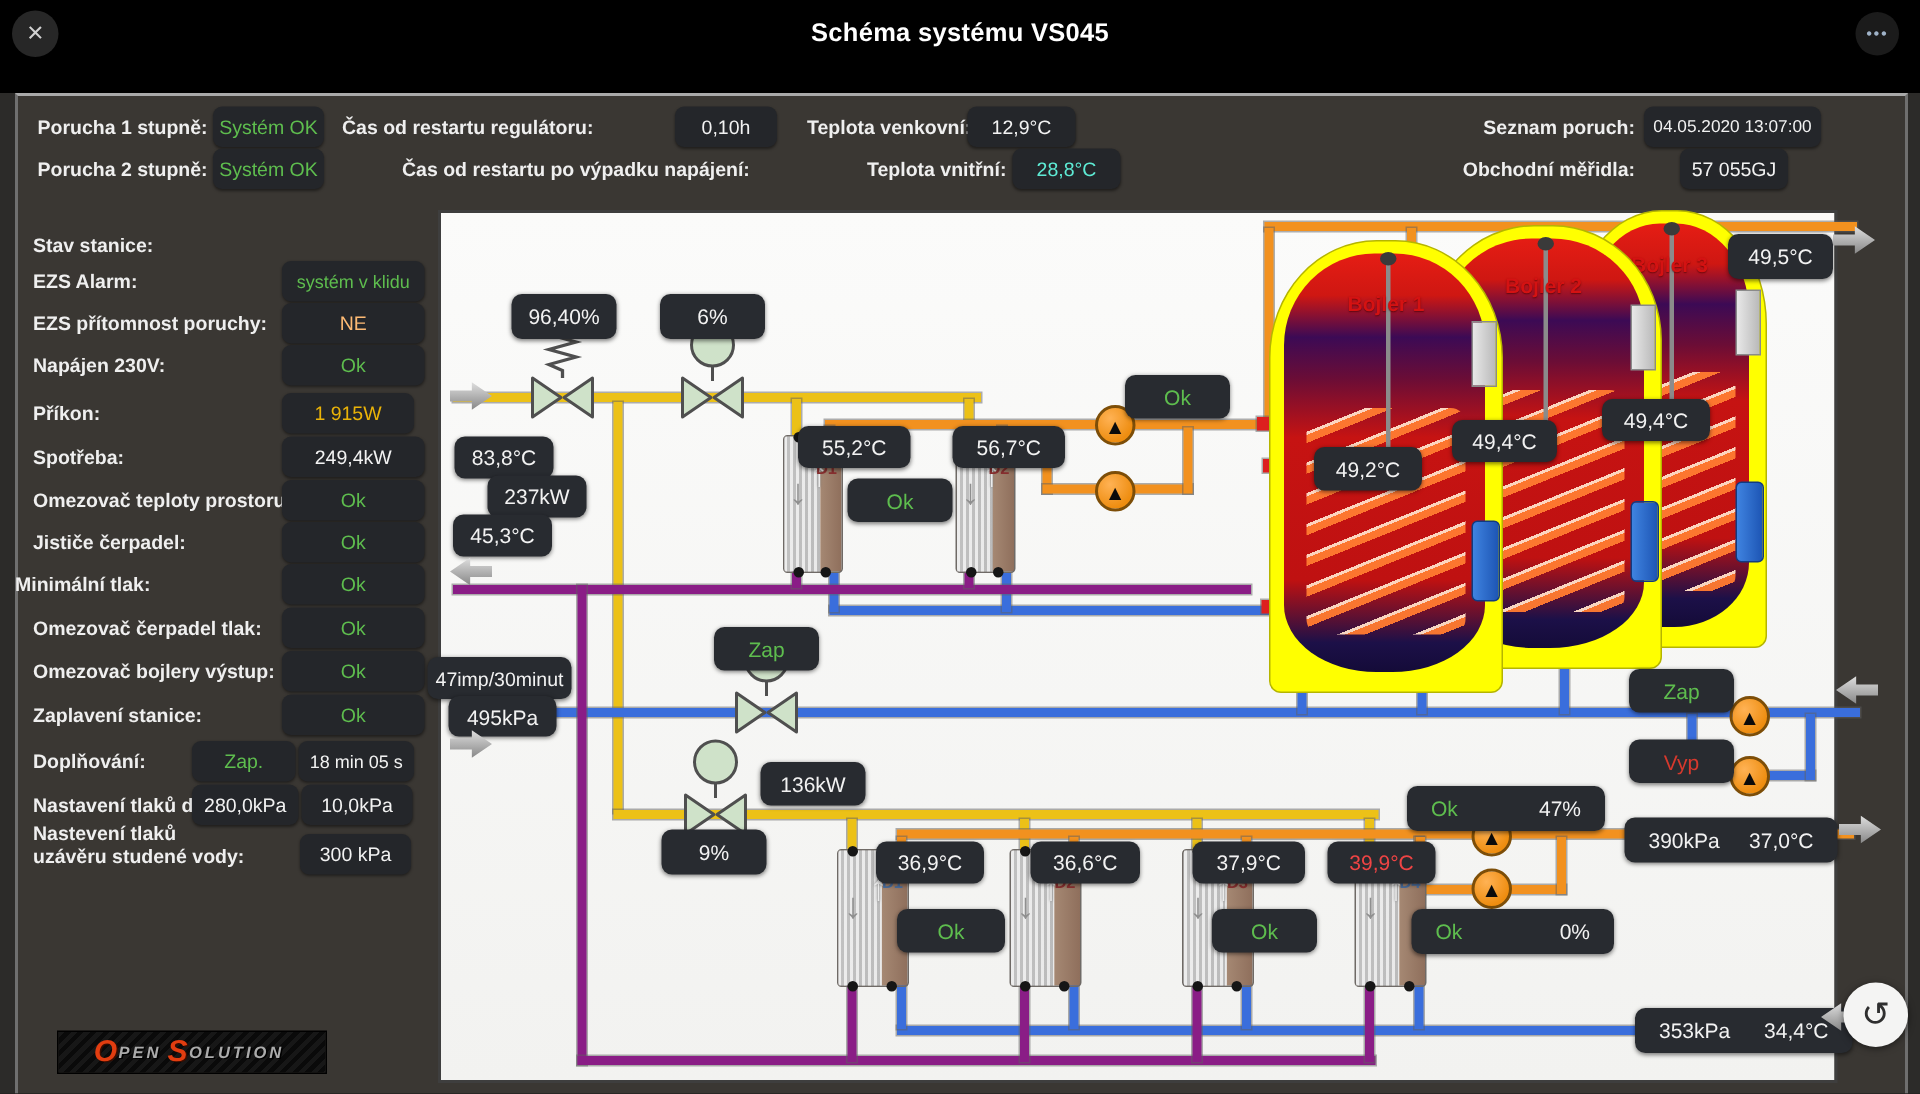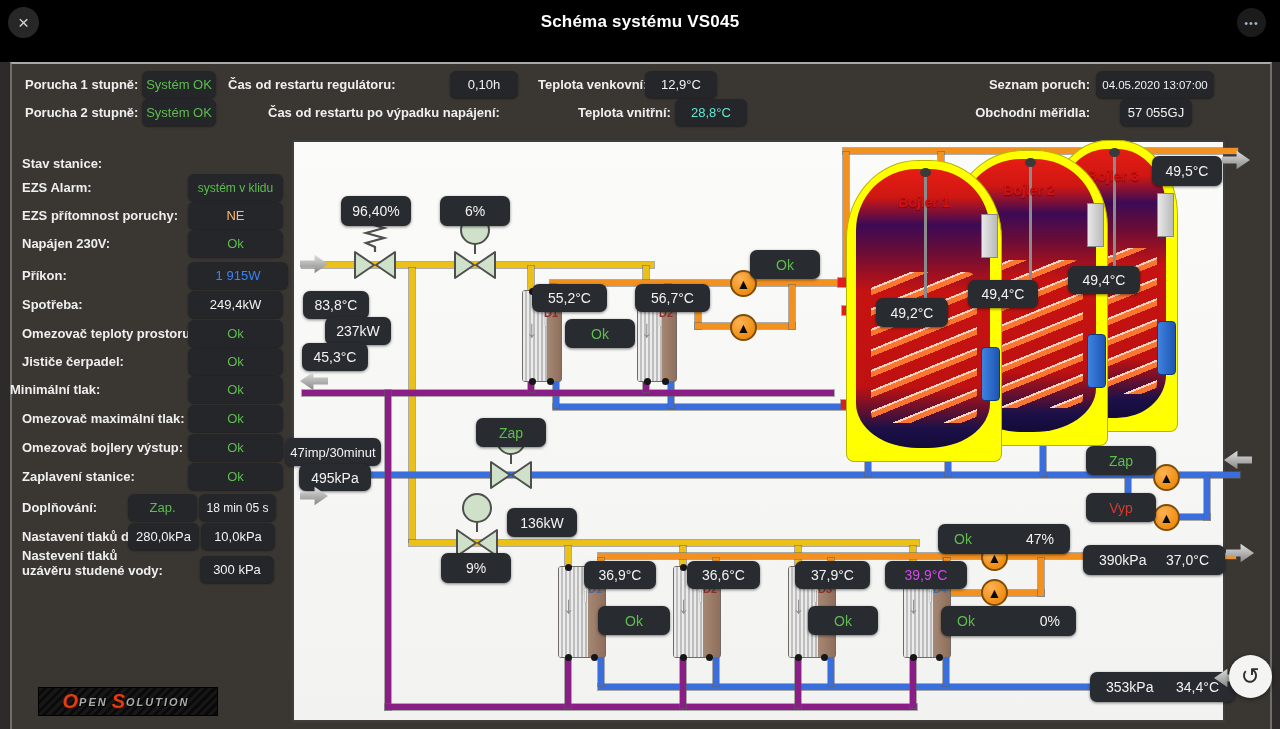--- a/index.html
+++ b/index.html
@@ -105,30 +105,30 @@
     <div class="stlabel" style="left: 958px; top: 99px; width: 132px; justify-content: flex-end;">Obchodní měřidla:</div>
     <div class="vbox" style="left: 1120px; top: 99px; width: 72px; height: 27px; color: rgb(242, 242, 242);">57 055GJ</div>
     <div class="sblabel" style="left: 22px; top: 150px;">Stav stanice:</div>
     <div class="sblabel" style="left: 22px; top: 174px;">EZS Alarm:</div>
     <div class="vbox" style="left: 188px; top: 174px; width: 95px; height: 27px; color: rgb(94, 189, 78); font-size: 12px;">systém v klidu</div>
     <div class="sblabel" style="left: 22px; top: 202px;">EZS přítomnost poruchy:</div>
     <div class="vbox" style="left: 188px; top: 202px; width: 95px; height: 27px; color: #fdba74;">NE</div>
     <div class="sblabel" style="left: 22px; top: 230px;">Napájen 230V:</div>
     <div class="vbox" style="left: 188px; top: 230px; width: 95px; height: 27px; color: rgb(94, 189, 78);">Ok</div>
     <div class="sblabel" style="left: 22px; top: 262px;">Příkon:</div>
-    <div class="vbox" style="left: 188px; top: 262px; width: 100px; height: 27px; color: #3b82f6;">1 915W</div>
+    <div class="vbox" style="left: 188px; top: 262px; width: 88px; height: 27px; color: #eab308;">1 915W</div>
     <div class="sblabel" style="left: 22px; top: 291px;">Spotřeba:</div>
     <div class="vbox" style="left: 188px; top: 291px; width: 95px; height: 27px; color: rgb(242, 242, 242);">249,4kW</div>
     <div class="sblabel" style="left: 22px; top: 320px;">Omezovač teploty prostoru:</div>
     <div class="vbox" style="left: 188px; top: 320px; width: 95px; height: 27px; color: rgb(94, 189, 78);">Ok</div>
     <div class="sblabel" style="left: 22px; top: 348px;">Jističe čerpadel:</div>
     <div class="vbox" style="left: 188px; top: 348px; width: 95px; height: 27px; color: rgb(94, 189, 78);">Ok</div>
     <div class="sblabel" style="left: 10px; top: 376px;">Minimální tlak:</div>
     <div class="vbox" style="left: 188px; top: 376px; width: 95px; height: 27px; color: rgb(94, 189, 78);">Ok</div>
-    <div class="sblabel" style="left: 22px; top: 405px;">Omezovač maximální tlak:</div>
+    <div class="sblabel" style="left: 22px; top: 405px;">Omezovač čerpadel tlak:</div>
     <div class="vbox" style="left: 188px; top: 405px; width: 95px; height: 27px; color: rgb(94, 189, 78);">Ok</div>
     <div class="sblabel" style="left: 22px; top: 434px;">Omezovač bojlery výstup:</div>
     <div class="vbox" style="left: 188px; top: 434px; width: 95px; height: 27px; color: rgb(94, 189, 78);">Ok</div>
     <div class="sblabel" style="left: 22px; top: 463px;">Zaplavení stanice:</div>
     <div class="vbox" style="left: 188px; top: 463px; width: 95px; height: 27px; color: rgb(94, 189, 78);">Ok</div>
     <div class="sblabel" style="left: 22px; top: 494px;">Doplňování:</div>
     <div class="vbox" style="left: 128px; top: 494px; width: 69px; height: 27px; color: rgb(94, 189, 78);">Zap.</div>
     <div class="vbox" style="left: 199px; top: 494px; width: 77px; height: 27px; color: rgb(242, 242, 242); font-size: 12px;">18 min 05 s</div>
     <div class="sblabel" style="left: 22px; top: 523px;">Nastavení tlaků do</div>
     <div class="vbox" style="left: 128px; top: 523px; width: 71px; height: 27px; color: rgb(242, 242, 242);">280,0kPa</div>
@@ -327,21 +327,21 @@
     <div class="dlabel" style="left: 1068px; top: 266px; width: 72px; height: 28px; color: rgb(242, 242, 242);">49,4°C</div>
     <div class="dlabel" style="left: 1152px; top: 156px; width: 70px; height: 30px; color: rgb(242, 242, 242);">49,5°C</div>
     <div class="dlabel" style="left: 285px; top: 438px; width: 96px; height: 28px; font-size: 13px; color: rgb(242, 242, 242);">47imp/30minut</div>
     <div class="dlabel" style="left: 299px; top: 464px; width: 72px; height: 27px; color: rgb(242, 242, 242);">495kPa</div>
     <div class="dlabel" style="left: 476px; top: 418px; width: 70px; height: 29px; color: rgb(94, 189, 78);">Zap</div>
     <div class="dlabel" style="left: 507px; top: 508px; width: 70px; height: 29px; color: rgb(242, 242, 242);">136kW</div>
     <div class="dlabel" style="left: 441px; top: 553px; width: 70px; height: 30px; color: rgb(242, 242, 242);">9%</div>
     <div class="dlabel" style="left: 584px; top: 561px; width: 72px; height: 28px; color: rgb(242, 242, 242);">36,9°C</div>
     <div class="dlabel" style="left: 687px; top: 561px; width: 73px; height: 28px; color: rgb(242, 242, 242);">36,6°C</div>
     <div class="dlabel" style="left: 795px; top: 561px; width: 75px; height: 28px; color: rgb(242, 242, 242);">37,9°C</div>
-    <div class="dlabel" style="left: 885px; top: 561px; width: 82px; height: 28px; color: #d946ef;">39,9°C</div>
+    <div class="dlabel" style="left: 885px; top: 561px; width: 72px; height: 28px; color: #ef4444;">39,9°C</div>
     <div class="dlabel" style="left: 598px; top: 606px; width: 72px; height: 29px; color: rgb(94, 189, 78);">Ok</div>
     <div class="dlabel" style="left: 808px; top: 606px; width: 70px; height: 29px; color: rgb(94, 189, 78);">Ok</div>
     <div class="dlabel split" style="left: 938px; top: 524px; width: 132px; height: 30px;">
       <span style="color: rgb(94, 189, 78);">Ok</span>
       <span style="color: rgb(242, 242, 242);">47%</span>
     </div>
     <div class="dlabel split" style="left: 941px; top: 606px; width: 135px; height: 30px;">
       <span style="color: rgb(94, 189, 78);">Ok</span>
       <span style="color: rgb(242, 242, 242);">0%</span>
     </div>

